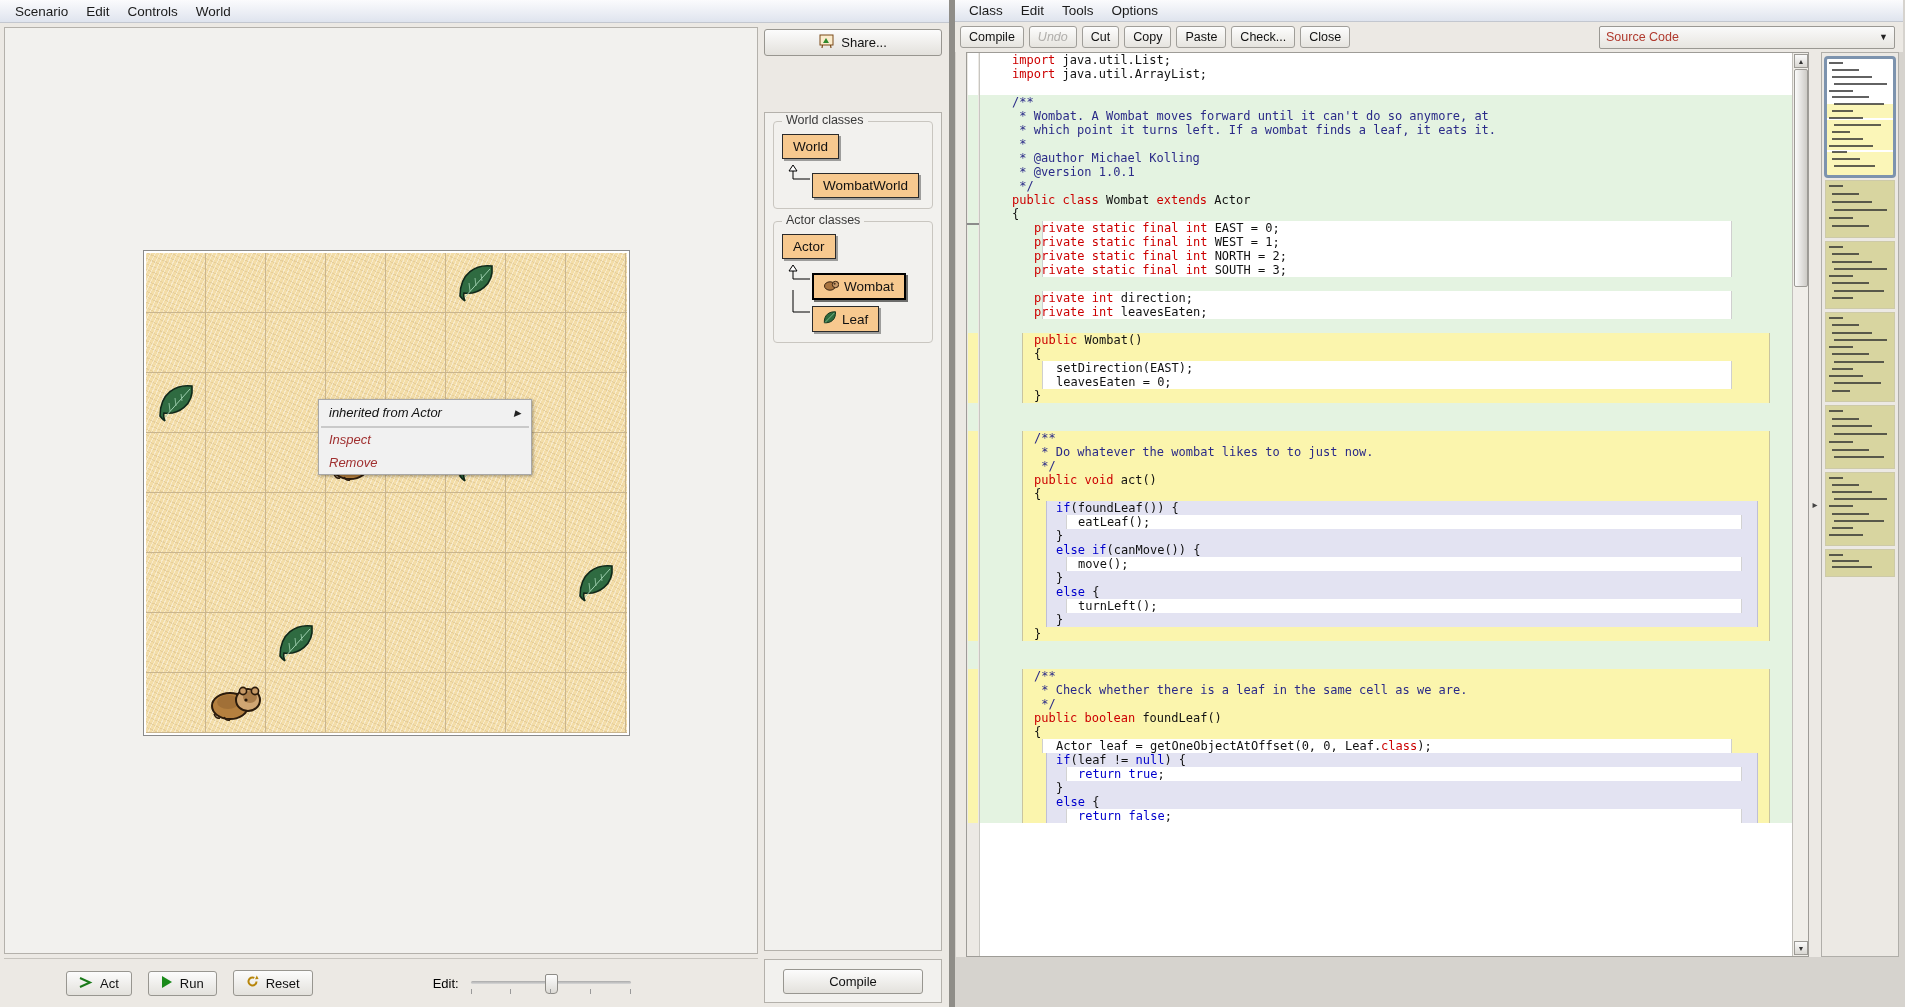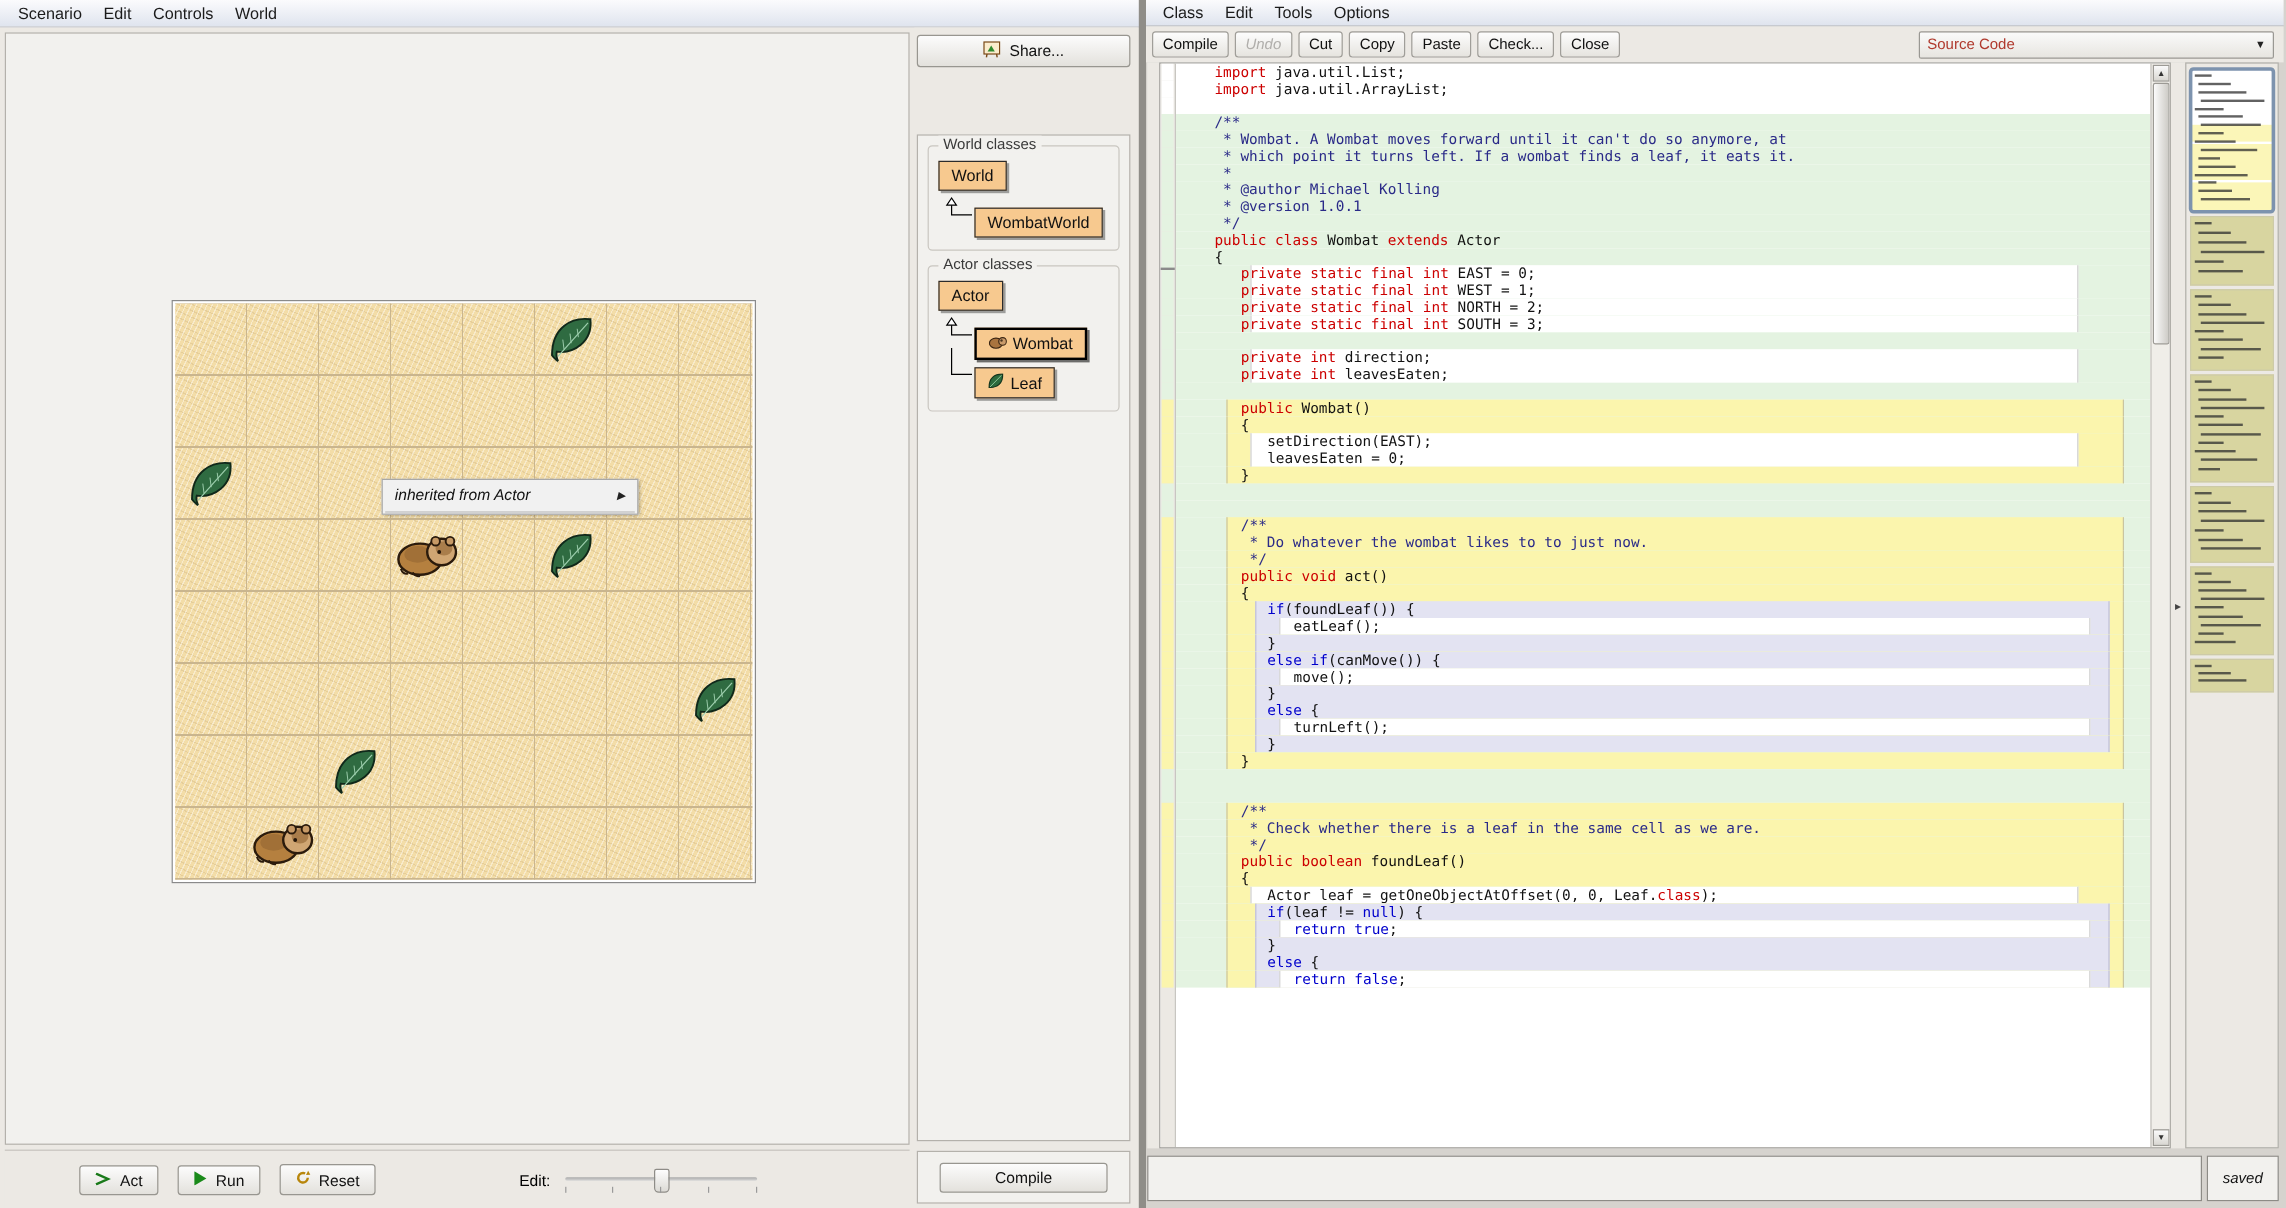--- a/index.html
+++ b/index.html
@@ -232,20 +232,24 @@
                 </div>
               </div>
 
             <div class="popup" style="left:174px;top:148px;">
               <div class="hdr">
                 <span>inherited from Actor</span>
                 <span class="arrow">▶</span>
               </div>
               <div class="sep"></div>
               <div class="sep"></div>
+              <div id="menu-actions">
+                  <div class="pm red">Inspect</div>
+                  <div class="pm red">Remove</div>
+                </div>
             </div>
           </div>
         </div>
 
         <div class="ctrl-bar">
           <div style="width:62px"></div>
           <button class="btn">
             <span>
               <svg width="14" height="11" viewBox="0 0 14 11">
                   <path d="M1 1 L11 5.5 L1 10" stroke="#1a7a1a" stroke-width="2" fill="none"></path>
@@ -559,20 +563,16 @@
           <div class="mm-pg" style="height: 26px; background: rgb(216, 213, 160); border: 1px solid rgb(205, 202, 168);">
             <div class="mm-lines">
               <i style="left: 3px; top: 4px; width: 14px;"></i>
               <i style="left: 6px; top: 10px; width: 27px;"></i>
               <i style="left: 6px; top: 16px; width: 40px;"></i>
             </div>
           </div>
         </div>
     </div>
 
-    <div class="ed-status">
-      <div class="ed-statusfield"></div>
-      <div class="ed-saved">saved</div>
-    </div>
   </div>
 
   <div class="wmb-sep"></div>
 </div>
 
 </body></html>

